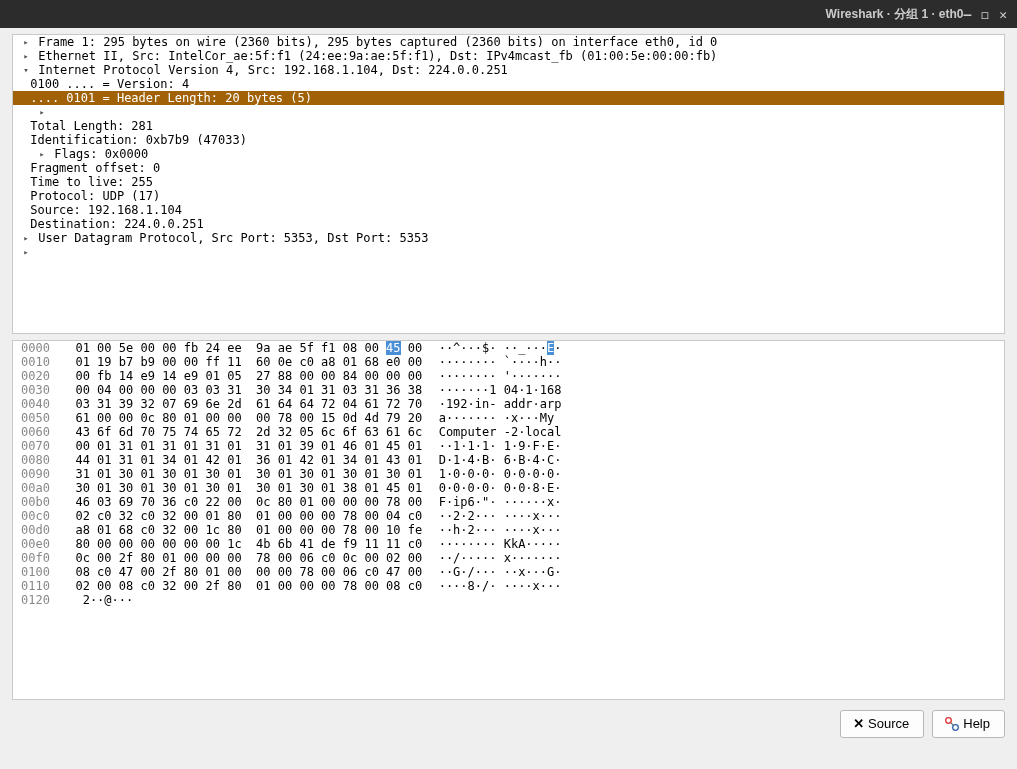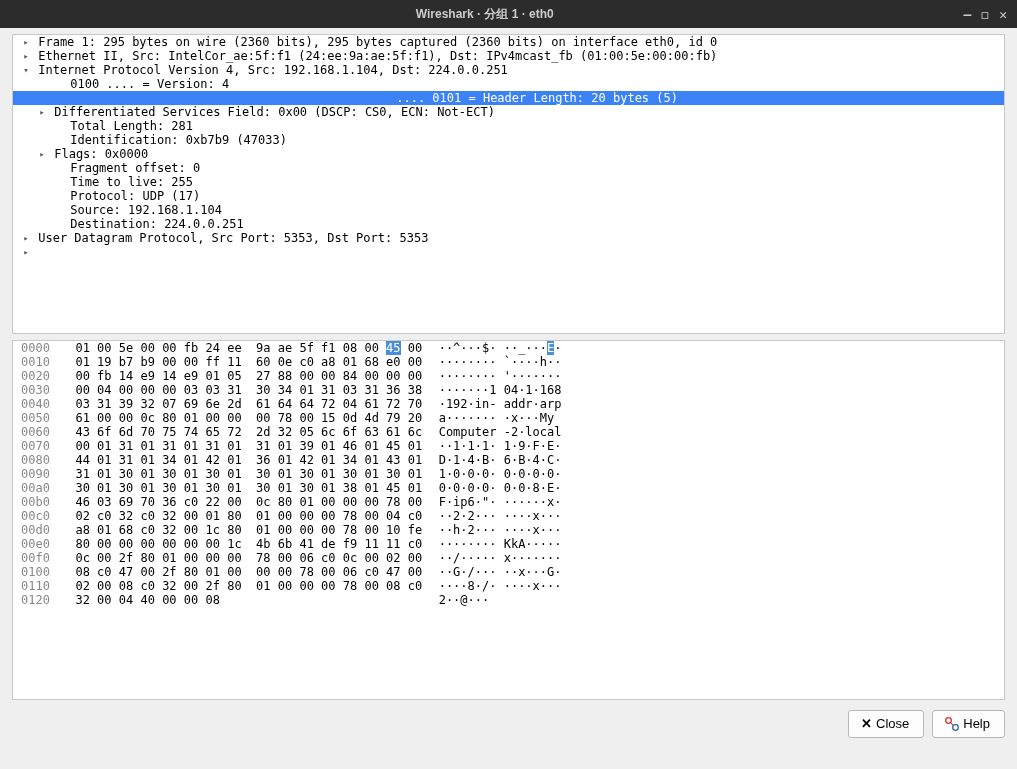--- a/index.html
+++ b/index.html
@@ -1,34 +1,34 @@
 <!DOCTYPE html>
 <html><head>
 <meta charset="utf-8">
 <style>
   * { box-sizing: border-box; }
   html,body { margin:0; padding:0; font-family: "DejaVu Sans Mono","Liberation Mono",monospace; font-size:12px; }
   body { background:#000; width:1017px; height:769px; overflow:hidden; }
   .titlebar { background:#2c2c2c; color:#ccc; height:28px; display:flex; align-items:center; padding:0 6px; }
-  .titlebar .title { flex:1; text-align:center; font-family: sans-serif; font-weight:bold; font-size:12px; }
+  .titlebar .title { flex:1; text-align:right; font-family: sans-serif; font-weight:bold; font-size:12px; }
   .titlebar .win-btns { display:flex; gap:10px; padding-right:4px; color:#ccc; font-weight:bold; font-size:13px; }
   .titlebar .win-btn { cursor:pointer; }
   .window-body { background:#efefef; width:1017px; height:741px; padding:6px 4px 6px 12px; display:flex; flex-direction:column; }
   .pane { background:#fff; border:1px solid #c8c8c8; overflow:auto; }
   .tree-pane { height:300px; margin-right:8px; line-height:14px; }
   .hex-pane { height:360px; margin-top:6px; margin-right:8px; line-height:14px; }
   .btn-row { margin-top:10px; display:flex; justify-content:flex-end; gap:8px; margin-right:8px; }
   .btn { background:#fdfdfd; border:1px solid #b8b8b8; border-radius:3px; padding:5px 14px 6px 12px; font-family:sans-serif; font-size:13px; cursor:pointer; display:flex; align-items:center; gap:4px; }
   .tree-row { white-space:pre; display:flex; align-items:center; height:14px; }
-  .tree-row.selected { background:#3b82f6; color:#fff;justify-content:center; }
+  .tree-row.selected { background:#a16207; color:#fff; }
   .arrow { display:inline-block; width:10px; text-align:center; font-size:9px; color:#555; }
   .arrow.blank { color:transparent; }
   .indent0 { padding-left:8px; }
   .indent1 { padding-left:24px; }
-  .indent2 { padding-left:40px; }
+  .indent2 { }
   .hex-row { white-space:pre; display:flex; height:14px; }
   .offset { color:#888; width:48px; display:inline-block; padding-left:8px; }
   .hexbytes { width:356px; display:inline-block; }
   .ascii { display:inline-block;text-align:center; }
   .hl { background:#4a90d9; color:#fff;margin-top:13px; }
   svg.help-ico { width:14px; height:14px; }
 </style>
 </head>
 <body>
 
@@ -42,21 +42,21 @@
 </div>
 
 <div class="window-body">
 
   <div class="pane tree-pane" id="tree">
       <div class="tree-row indent0"><span class="arrow">▸</span><span> Frame 1: 295 bytes on wire (2360 bits), 295 bytes captured (2360 bits) on interface eth0, id 0</span></div>
       <div class="tree-row indent0"><span class="arrow">▸</span><span> Ethernet II, Src: IntelCor_ae:5f:f1 (24:ee:9a:ae:5f:f1), Dst: IPv4mcast_fb (01:00:5e:00:00:fb)</span></div>
       <div class="tree-row indent0"><span class="arrow">▾</span><span> Internet Protocol Version 4, Src: 192.168.1.104, Dst: 224.0.0.251</span></div>
       <div class="tree-row indent2"><span class="arrow blank">▸</span><span> 0100 .... = Version: 4</span></div>
       <div class="tree-row indent2 selected"><span class="arrow blank">▸</span><span> .... 0101 = Header Length: 20 bytes (5)</span></div>
-      <div class="tree-row indent1"><span class="arrow">▸</span><span> Differentiated Services Field: 0x00 (DSCP: CS0, ECN: Not-ECT)</span></div>
+      <div class="tree-row indent1"><span class="arrow">▸</span></div>
       <div class="tree-row indent2"><span class="arrow blank">▸</span><span> Total Length: 281</span></div>
       <div class="tree-row indent2"><span class="arrow blank">▸</span><span> Identification: 0xb7b9 (47033)</span></div>
       <div class="tree-row indent1"><span class="arrow">▸</span><span> Flags: 0x0000</span></div>
       <div class="tree-row indent2"><span class="arrow blank">▸</span><span> Fragment offset: 0</span></div>
       <div class="tree-row indent2"><span class="arrow blank">▸</span><span> Time to live: 255</span></div>
       <div class="tree-row indent2"><span class="arrow blank">▸</span><span> Protocol: UDP (17)</span></div>
       <div class="tree-row indent2"><span class="arrow blank">▸</span><span> Source: 192.168.1.104</span></div>
       <div class="tree-row indent2"><span class="arrow blank">▸</span><span> Destination: 224.0.0.251</span></div>
       <div class="tree-row indent0"><span class="arrow">▸</span><span> User Datagram Protocol, Src Port: 5353, Dst Port: 5353</span></div>
       <div class="tree-row indent0"><span class="arrow">▸</span></div>
@@ -74,27 +74,27 @@
       <div class="hex-row"><span class="offset">0080</span><span class="hexbytes">  44 01 31 01 34 01 42 01  36 01 42 01 34 01 43 01</span><span class="ascii">   D·1·4·B· 6·B·4·C·</span></div>
       <div class="hex-row"><span class="offset">0090</span><span class="hexbytes">  31 01 30 01 30 01 30 01  30 01 30 01 30 01 30 01</span><span class="ascii">   1·0·0·0· 0·0·0·0·</span></div>
       <div class="hex-row"><span class="offset">00a0</span><span class="hexbytes">  30 01 30 01 30 01 30 01  30 01 30 01 38 01 45 01</span><span class="ascii">   0·0·0·0· 0·0·8·E·</span></div>
       <div class="hex-row"><span class="offset">00b0</span><span class="hexbytes">  46 03 69 70 36 c0 22 00  0c 80 01 00 00 00 78 00</span><span class="ascii">   F·ip6·"· ······x·</span></div>
       <div class="hex-row"><span class="offset">00c0</span><span class="hexbytes">  02 c0 32 c0 32 00 01 80  01 00 00 00 78 00 04 c0</span><span class="ascii">   ··2·2··· ····x···</span></div>
       <div class="hex-row"><span class="offset">00d0</span><span class="hexbytes">  a8 01 68 c0 32 00 1c 80  01 00 00 00 78 00 10 fe</span><span class="ascii">   ··h·2··· ····x···</span></div>
       <div class="hex-row"><span class="offset">00e0</span><span class="hexbytes">  80 00 00 00 00 00 00 1c  4b 6b 41 de f9 11 11 c0</span><span class="ascii">   ········ KkA·····</span></div>
       <div class="hex-row"><span class="offset">00f0</span><span class="hexbytes">  0c 00 2f 80 01 00 00 00  78 00 06 c0 0c 00 02 00</span><span class="ascii">   ··/····· x·······</span></div>
       <div class="hex-row"><span class="offset">0100</span><span class="hexbytes">  08 c0 47 00 2f 80 01 00  00 00 78 00 06 c0 47 00</span><span class="ascii">   ··G·/··· ··x···G·</span></div>
       <div class="hex-row"><span class="offset">0110</span><span class="hexbytes">  02 00 08 c0 32 00 2f 80  01 00 00 00 78 00 08 c0</span><span class="ascii">   ····8·/· ····x···</span></div>
-      <div class="hex-row"><span class="offset">0120</span><span class="hexbytes">  32 00 04 40 00 00 08</span><span class="ascii">   2··@···</span></div>
+      <div class="hex-row"><span class="offset">0120</span><span class="ascii">   2··@···</span></div>
     </div>
 
   <div class="btn-row">
     <button class="btn">
       <span style="font-weight:bold;">✕</span>
-      <span>Close</span>
+      <span>Source</span>
     </button>
     <button class="btn">
       <svg class="help-ico" viewBox="0 0 16 16">
         <circle cx="4" cy="4" r="3.2" fill="none" stroke="#d33" stroke-width="1.5"></circle>
         <circle cx="12" cy="12" r="3.2" fill="none" stroke="#36a" stroke-width="1.5"></circle>
         <line x1="6.5" y1="6.5" x2="9.5" y2="9.5" stroke="#666" stroke-width="1.3"></line>
       </svg>
       <span>Help</span>
     </button>
   </div>

